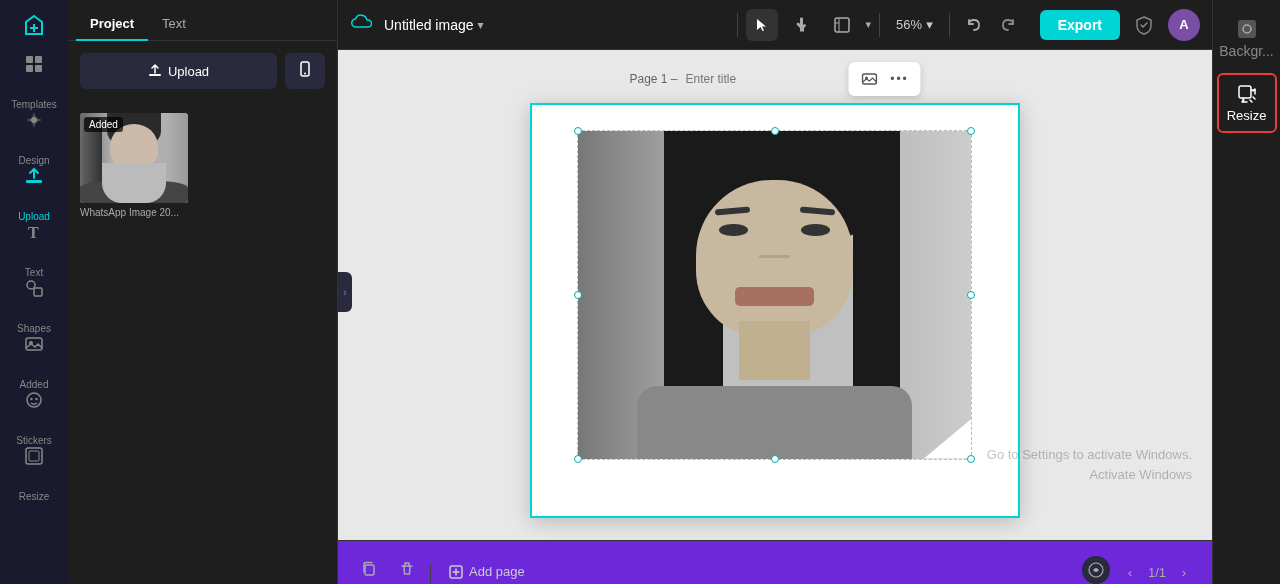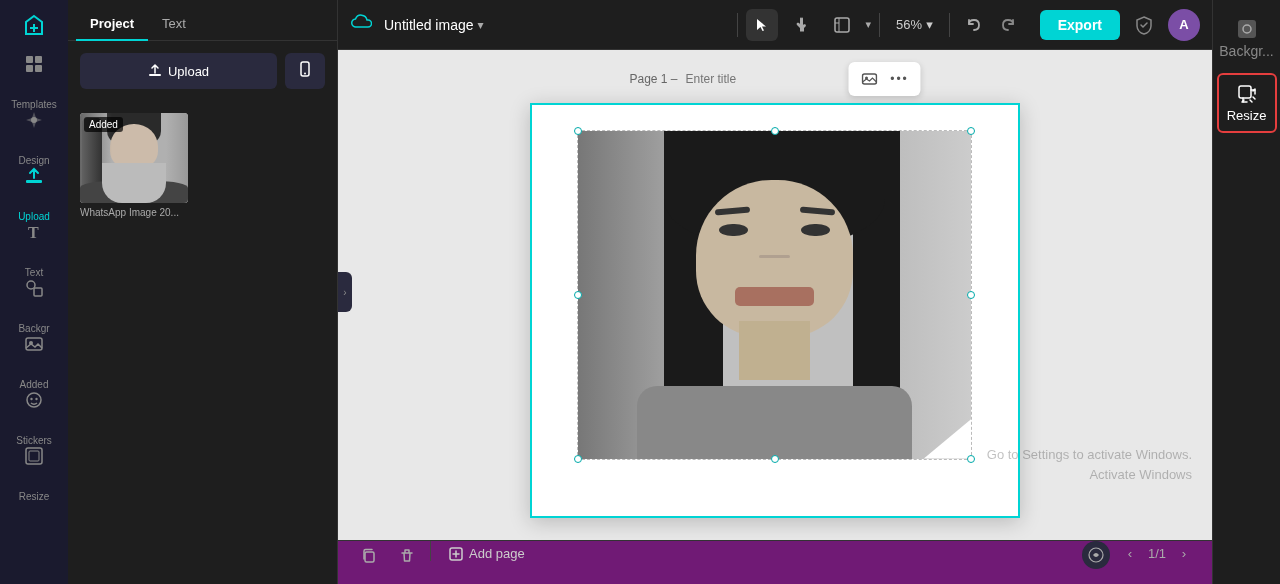--- a/index.html
+++ b/index.html
@@ -340,23 +340,23 @@
     .resize-handle.bl { bottom: -4px; left: -4px; }
     .resize-handle.br { bottom: -4px; right: -4px; }
     .resize-handle.tm { top: -4px; left: calc(50% - 4px); }
     .resize-handle.bm { bottom: -4px; left: calc(50% - 4px); }
     .resize-handle.lm { top: calc(50% - 4px); left: -4px; }
     .resize-handle.rm { top: calc(50% - 4px); right: -4px; }
 
     
     #bottom-bar {
       height: 44px;
-      background: #701a75;
-      display: flex;
-      align-items: flex-start;
+      background: #6d28d9;
+      display: flex;
+      align-items: flex-end;
       padding: 0 16px;
       gap: 8px;
       border-top: 1px solid #333;
       flex-shrink: 0;
     }
     .bottom-btn {
       width: 30px; height: 30px;
       border: none; background: transparent;
       cursor: pointer;
       border-radius: 5px;
@@ -503,21 +503,21 @@
     <span class="sidebar-label">Text</span>
   </div>
 
   <div class="sidebar-item">
     <span class="sidebar-icon">
       <svg width="20" height="20" viewBox="0 0 20 20">
           <circle cx="7" cy="7" r="4" fill="none" stroke="#888" stroke-width="1.5"></circle>
           <rect x="10" y="10" width="8" height="8" rx="1" fill="none" stroke="#888" stroke-width="1.5"></rect>
         </svg>
     </span>
-    <span class="sidebar-label">Backgr</span>
+    <span class="sidebar-label">Shapes</span>
   </div>
 
   <div class="sidebar-item">
     <span class="sidebar-icon">
       <svg width="20" height="20" viewBox="0 0 20 20">
           <rect x="2" y="4" width="16" height="12" rx="2" fill="none" stroke="#888" stroke-width="1.5"></rect>
           <circle cx="7" cy="9" r="2" fill="#888"></circle>
           <path d="M2 14 L7 10 L11 13 L14 10 L18 14" stroke="#888" stroke-width="1.5" fill="none"></path>
         </svg>
     </span>

